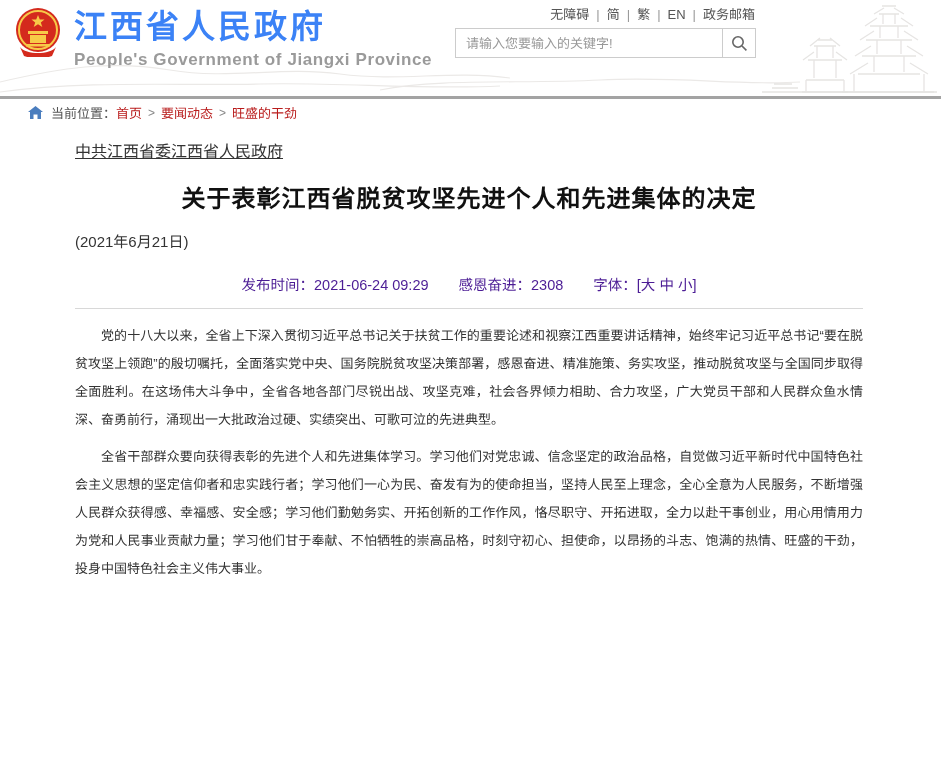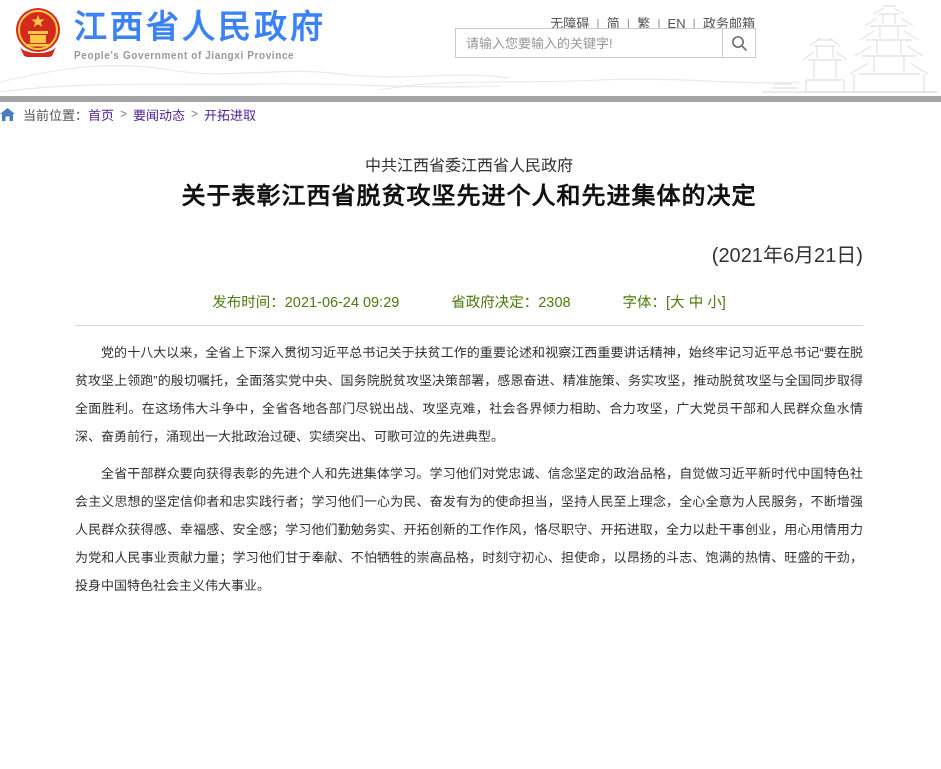--- a/index.html
+++ b/index.html
@@ -10,46 +10,46 @@
     color:#333;
   }
   
   .header { position:relative; height:96px; background:#fff; overflow:hidden; }
   .mountains { position:absolute; left:0; top:40px; width:941px; height:56px; pointer-events:none; }
   .tower { position:absolute; right:4px; top:0; width:175px; height:94px; pointer-events:none; opacity:.8; }
   .logo-area { position:absolute; left:14px; top:7px; display:flex; align-items:flex-start; }
   .emblem { width:48px; height:50px; }
   .site-titles { margin-left:12px; }
   .site-title { font-size:33px; font-weight:bold; color:#3b82f6; letter-spacing:3px; line-height:40px; font-family:"Liberation Sans","DejaVu Sans",sans-serif; }
-  .site-subtitle { font-size:10px; color:#9a9a9a; font-weight:bold; letter-spacing:.6px; margin-top:3px; }
-  .top-links { position:absolute; top:13px; right:186px; font-size:13px; color:#555; white-space:nowrap; }
+  .site-subtitle { font-size:17px; color:#9a9a9a; font-weight:bold; letter-spacing:.6px; margin-top:3px; }
+  .top-links { position:absolute; top:4px; right:186px; font-size:13px; color:#555; white-space:nowrap; }
   .top-links a { color:#555; text-decoration:none; cursor:pointer; }
   .top-links .sep { color:#999; margin:0 7px; }
   .search-box { position:absolute; left:455px; top:28px; display:flex; }
   .search-input {
     width:267px; height:30px; border:1px solid #ccc; border-right:none;
     font-size:13px; padding:0 10px; color:#ec4899; outline:none;
     font-family:"Liberation Sans","DejaVu Sans",sans-serif;
   }
   .search-input::placeholder { color:#999; }
   .search-btn { width:34px; height:30px; border:1px solid #ccc; background:#fff; cursor:pointer; display:flex; align-items:center; justify-content:center; }
   
   .breadcrumb-bar {
-    height:30px; border-top:6px solid #a3a3a3; display:flex; align-items:center;
-    padding-left:0; font-size:13px; color:#555; background:#fff;
+    height:30px; border-top:3px solid #a3a3a3; display:flex; align-items:center;
+    padding-left:28px; font-size:13px; color:#555; background:#fff;
   }
   .home-icon { width:15px; height:13px; margin-right:8px; }
-  .crumb { color:#4c1d95; text-decoration:none; cursor:pointer; }
+  .crumb { color:#b91c1c; text-decoration:none; cursor:pointer; }
   .crumb-sep { margin:0 6px; color:#888; font-size:12px; }
   
   .article { width:788px; margin:0 auto 0 75px; }
-  .doc-org { margin-top:26px; text-align:center; font-size:16px; color:#333; }
-  .doc-title { text-align:center; font-size:24px; font-weight:bold; color:#111; letter-spacing:1px; }
-  .doc-date { margin-top:28px; text-align:right; font-size:20px; color:#333; }
-  .doc-meta { margin-top:22px; display:flex; justify-content:center; gap:52px; font-size:14.5px; color:#4d7c0f; }
+  .doc-org { margin-top:12px; font-size:16px; color:#333;text-decoration:underline; }
+  .doc-title { margin-top:17px; text-align:center; font-size:24px; font-weight:bold; color:#111; letter-spacing:1px; }
+  .doc-date { margin-top:16px; text-align:left; font-size:15px; color:#333; }
+  .doc-meta { margin-top:22px; display:flex; justify-content:center; gap:30px; font-size:14.5px; color:#4c1d95; }
   .doc-meta .fs { cursor:pointer; }
   .doc-rule { margin-top:14px; border:none; border-top:1px solid #d8d8d8; }
   .doc-body p {
     margin-top:9px; text-indent:2em; font-size:13px; line-height:28px;
     text-align:justify; color:#333;
   }
   .doc-body p:first-child { margin-top:13px; }
   .wm-stroke { fill:none; stroke:#e0dedc; stroke-width:1.3; }
   .wm-stroke-light { fill:none; stroke:#ebe9e7; stroke-width:1.2; }
 </style>
@@ -112,31 +112,31 @@
 
 <div class="breadcrumb-bar">
   <svg class="home-icon" viewBox="0 0 15 13">
     <path d="M7.5,0 L15,6 L13,6 L13,13 L9.5,13 L9.5,8.5 L5.5,8.5 L5.5,13 L2,13 L2,6 L0,6 Z" fill="#4a7dbe"></path>
   </svg>
   <span>当前位置：</span>
   <a class="crumb">首页</a>
   <span class="crumb-sep">&gt;</span>
   <a class="crumb">要闻动态</a>
   <span class="crumb-sep">&gt;</span>
-  <a class="crumb">开拓进取</a>
+  <a class="crumb">旺盛的干劲</a>
 </div>
 
 <div class="article">
   <div class="doc-org">中共江西省委江西省人民政府</div>
   <h1 class="doc-title">关于表彰江西省脱贫攻坚先进个人和先进集体的决定</h1>
   <div class="doc-date">(2021年6月21日)</div>
 
   <div class="doc-meta">
     <span><span>发布时间：</span><span>2021-06-24 09:29</span></span>
-    <span><span>省政府决定：</span><span>2308</span></span>
+    <span><span>感恩奋进：</span><span>2308</span></span>
     <span><span>字体：</span><span>[</span><span class="fs">大</span> <span class="fs">中</span> <span class="fs">小</span><span>]</span></span>
   </div>
 
   <hr class="doc-rule">
 
   <div class="doc-body">
     <p>党的十八大以来，全省上下深入贯彻习近平总书记关于扶贫工作的重要论述和视察江西重要讲话精神，始终牢记习近平总书记“要在脱贫攻坚上领跑”的殷切嘱托，全面落实党中央、国务院脱贫攻坚决策部署，感恩奋进、精准施策、务实攻坚，推动脱贫攻坚与全国同步取得全面胜利。在这场伟大斗争中，全省各地各部门尽锐出战、攻坚克难，社会各界倾力相助、合力攻坚，广大党员干部和人民群众鱼水情深、奋勇前行，涌现出一大批政治过硬、实绩突出、可歌可泣的先进典型。</p>
     <p>全省干部群众要向获得表彰的先进个人和先进集体学习。学习他们对党忠诚、信念坚定的政治品格，自觉做习近平新时代中国特色社会主义思想的坚定信仰者和忠实践行者；学习他们一心为民、奋发有为的使命担当，坚持人民至上理念，全心全意为人民服务，不断增强人民群众获得感、幸福感、安全感；学习他们勤勉务实、开拓创新的工作作风，恪尽职守、开拓进取，全力以赴干事创业，用心用情用力为党和人民事业贡献力量；学习他们甘于奉献、不怕牺牲的崇高品格，时刻守初心、担使命，以昂扬的斗志、饱满的热情、旺盛的干劲，投身中国特色社会主义伟大事业。</p>
 
   </div>

